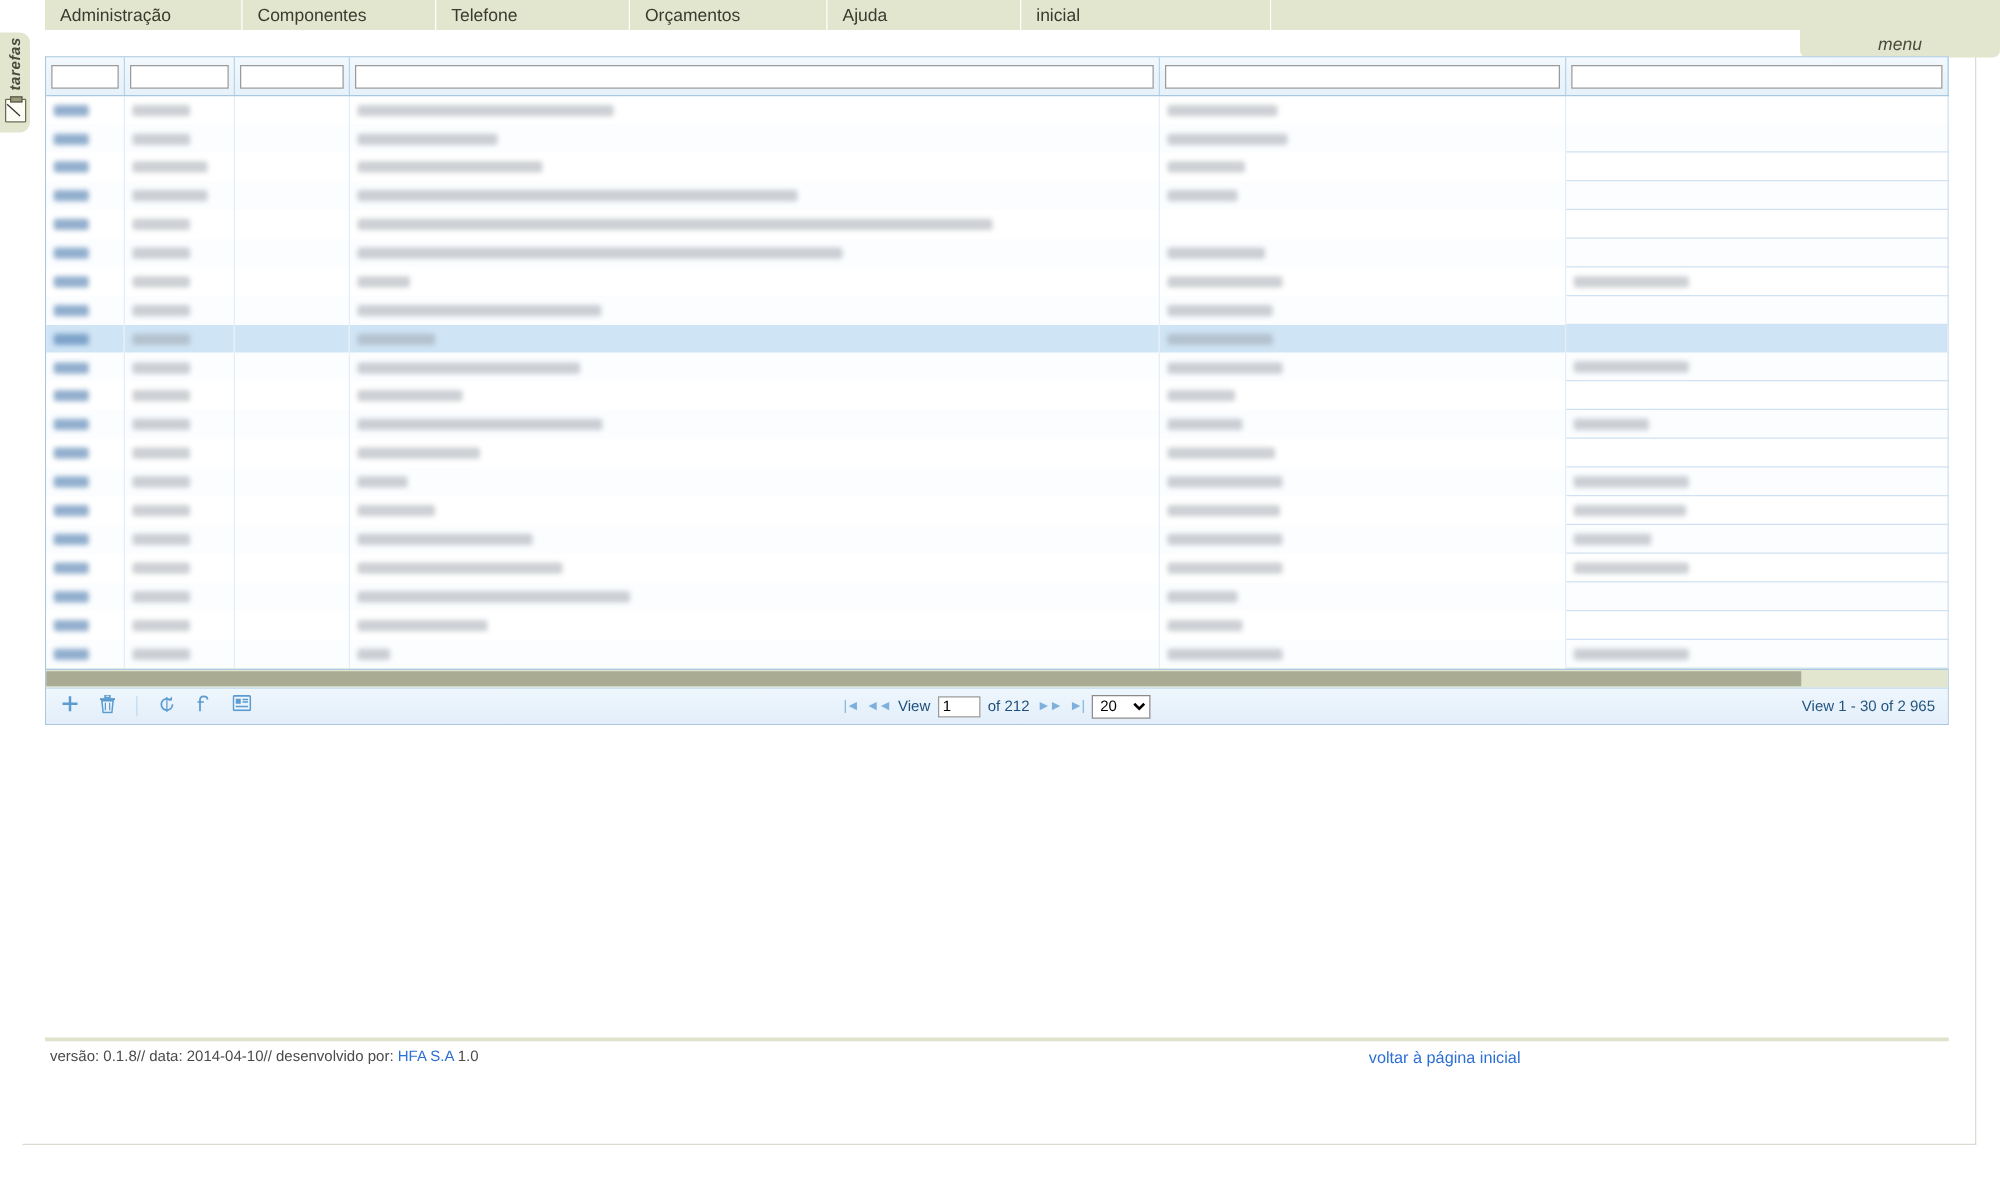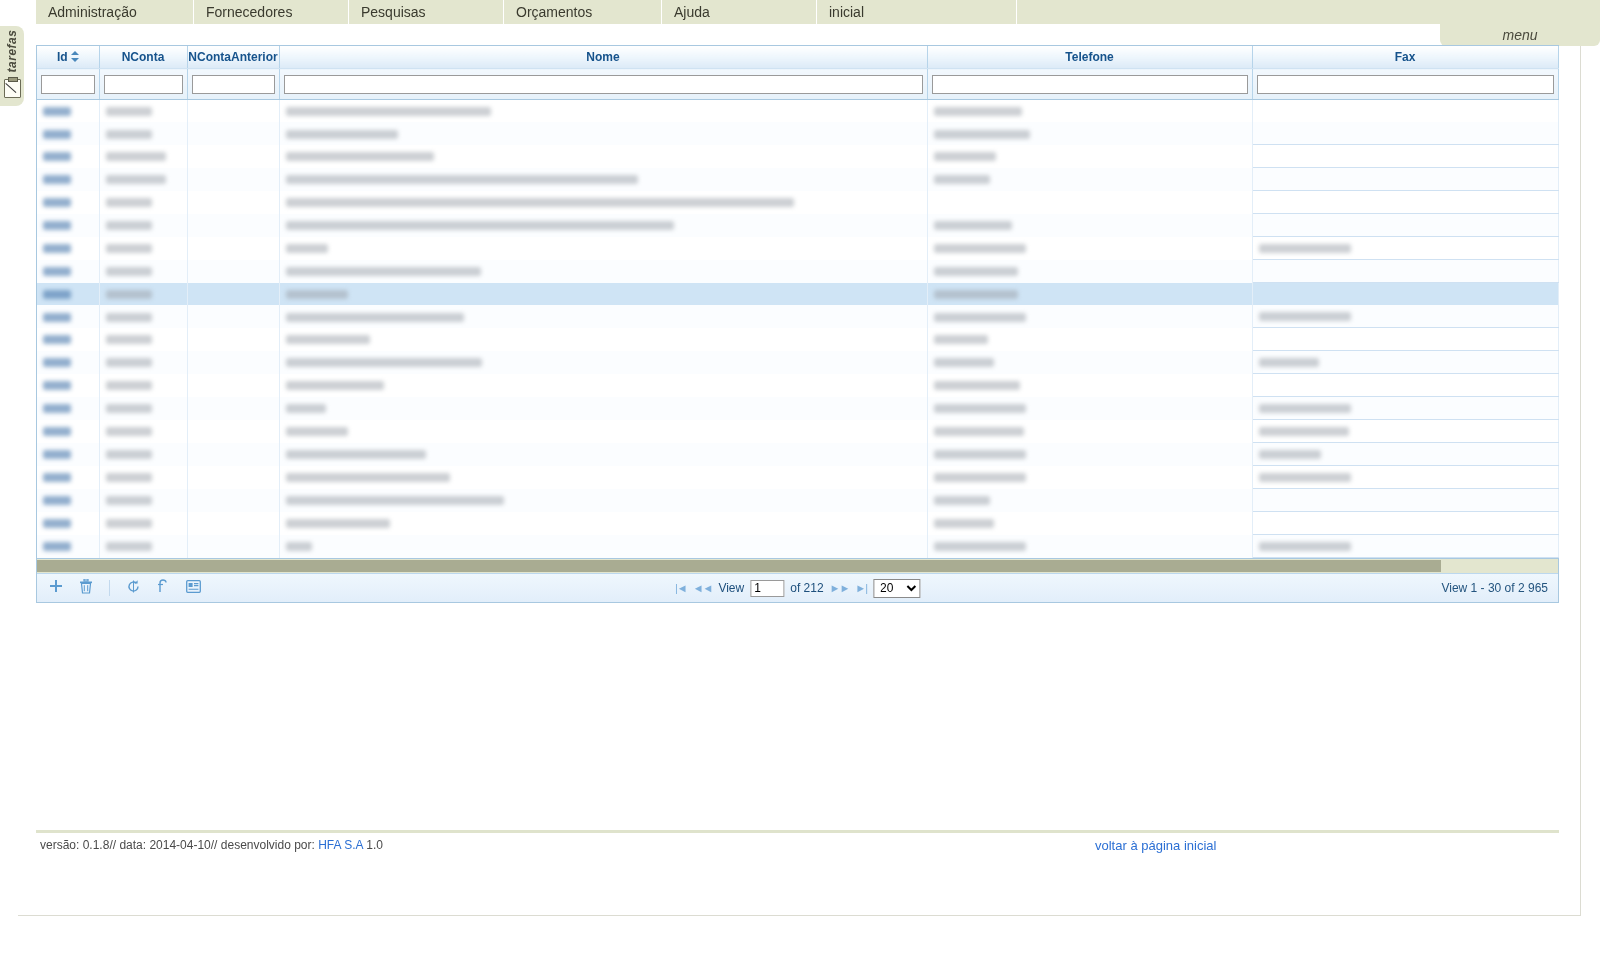--- a/index.html
+++ b/index.html
@@ -386,22 +386,22 @@
 </style>
 </head>
 <body>
 
 <div id="root">
 
   <div class="page-outline"></div>
 
   <div class="topbar">
     <div class="topbar-item w1">Administração</div>
-    <div class="topbar-item w2">Fornecedores</div>
-    <div class="topbar-item w3">Pesquisas</div>
+    <div class="topbar-item w2">Componentes</div>
+    <div class="topbar-item w3">Telefone</div>
     <div class="topbar-item w4">Orçamentos</div>
     <div class="topbar-item w5">Ajuda</div>
     <div class="topbar-item w6">inicial</div>
     <div class="topbar-fill"></div>
   </div>
   <div class="menu-tab">menu</div>
 
   <div class="tarefas-tab">
     <div class="tarefas-text">tarefas</div>
     <div class="tarefas-icon"></div>
@@ -413,30 +413,20 @@
     <table class="grid">
       <colgroup>
         <col style="width:62px">
         <col style="width:88px">
         <col style="width:92px">
         <col style="width:648px">
         <col style="width:325px">
         <col style="width:306px">
       </colgroup>
       <thead>
-        <tr>
-          <th class="colhdr">
-            <span>Id</span><span class="sort-arrows"></span>
-          </th>
-          <th class="colhdr">NConta</th>
-          <th class="colhdr">NContaAnterior</th>
-          <th class="colhdr">Nome</th>
-          <th class="colhdr">Telefone</th>
-          <th class="colhdr">Fax</th>
-        </tr>
         <tr>
           <td class="filtercell">
             <input class="filter-input" type="text" value="" style="">
           </td>
           <td class="filtercell">
             <input class="filter-input" type="text" value="" style="">
           </td>
           <td class="filtercell">
             <input class="filter-input" type="text" value="" style="">
           </td>

